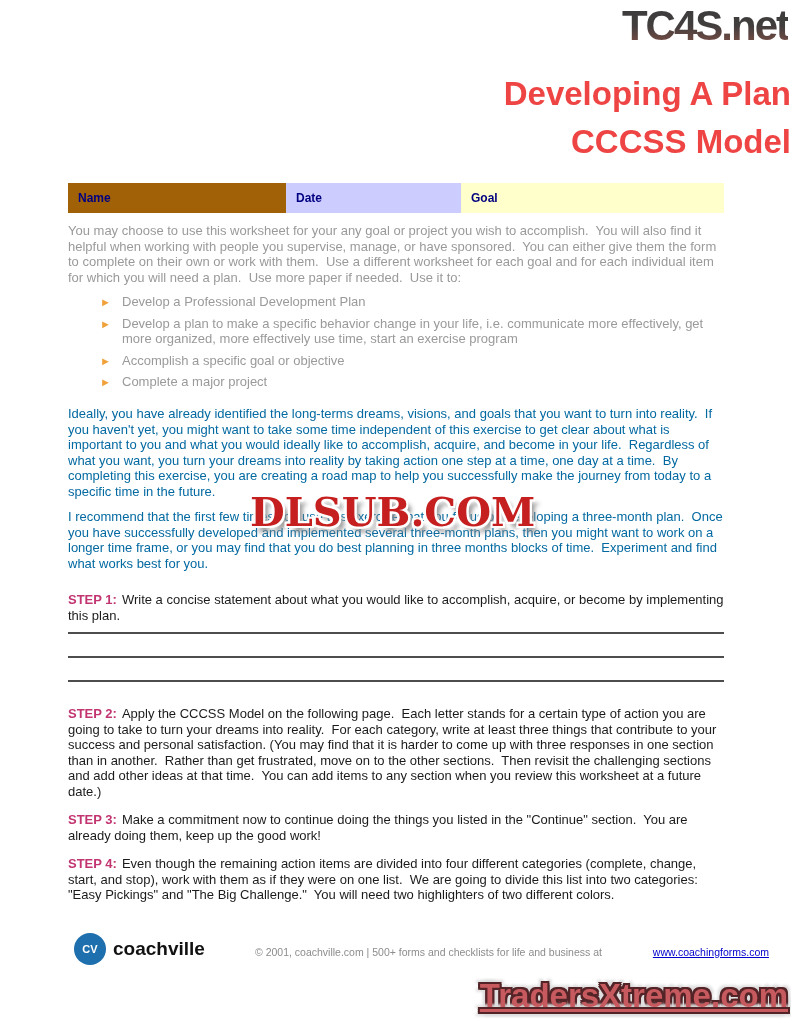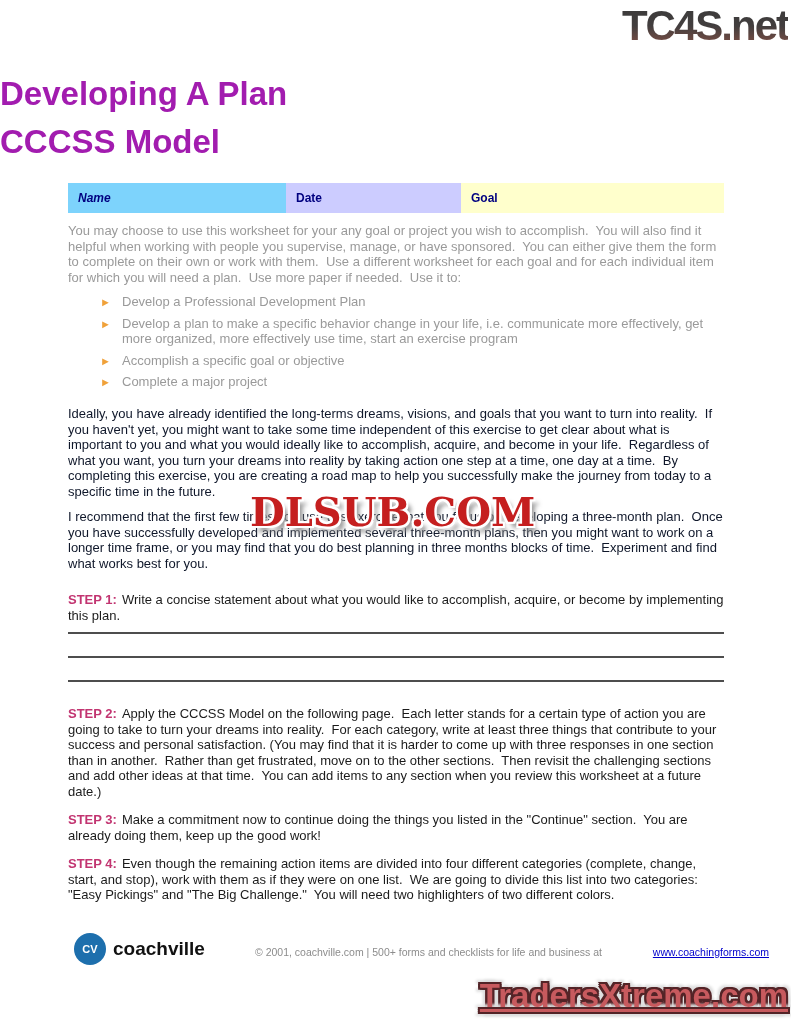--- a/index.html
+++ b/index.html
@@ -23,56 +23,56 @@
     background: linear-gradient(to bottom, #3a3a3a 0%, #423e3e 50%, #6e4a43 80%, #8a5a50 100%);
     -webkit-background-clip: text;
     background-clip: text;
     -webkit-text-fill-color: transparent;
   }
   
   .title {
     position: absolute;
     top: 70px; left: 0;
     width: 100%;
-    text-align: left;
+    text-align: right;
     font-weight: bold;
     font-size: 33px;
     line-height: 48px;
-    color: #a21caf;
+    color: #ef4444;
     letter-spacing: 0px;
   }
   
   .header-table {
     position: absolute;
     top: 183px; left: 68px;
     width: 656px; height: 30px;
     display: flex;
   }
   .header-cell {
     height: 30px;
     display: flex;
     align-items: center;
     padding-left: 10px;
     font-size: 12px;
     font-weight: bold;
     color: #000080;
   }
-  .cell-name { width: 218px; background: #7dd3fc; font-style: italic; }
+  .cell-name { width: 218px; background: #a16207; }
   .cell-goal { width: 263px; background: #ffffcc; }
   .cell-date { width: 175px; background: #ccccff; }
   
   .block {
     position: absolute;
     left: 68px;
     width: 658px;
     font-size: 13px;
     line-height: 15.5px;
   }
   .gray-text { color: #9a9a9a; }
-  .dark-text { color: #0f172a; }
+  .dark-text { color: #0369a1; }
   .step-text { color: #1b1b1b; }
   .para { white-space: pre-wrap; }
   .intro { top: 223px; }
   .bullet-list { list-style: none; margin-top: 9px; }
   .bullet-list li {
     position: relative;
     padding-left: 54px;
     margin-bottom: 6px;
   }
   .bullet-arrow {

